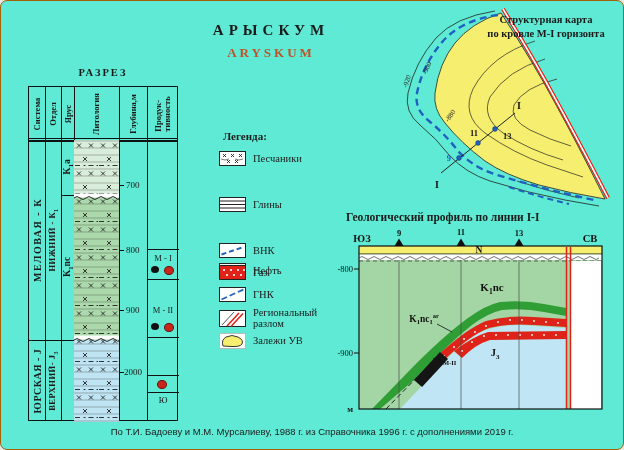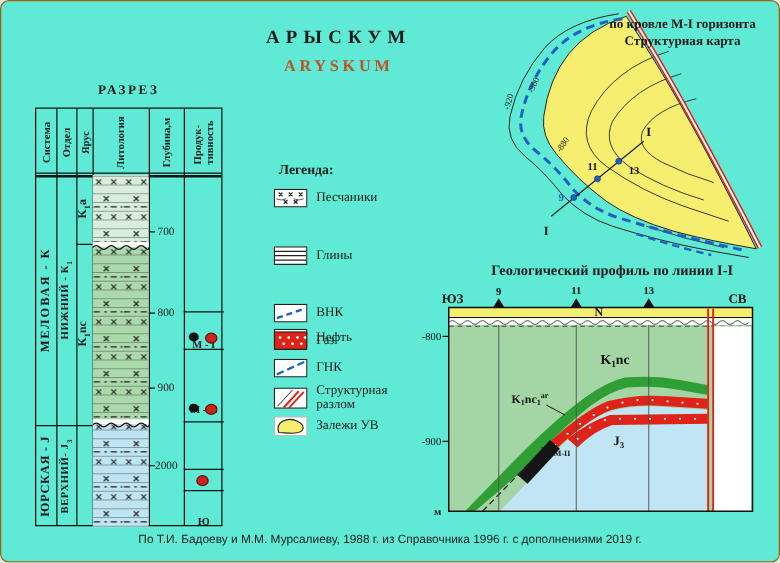--- a/index.html
+++ b/index.html
@@ -12,29 +12,29 @@
   .title-en{font-size:13px;font-weight:bold;letter-spacing:3px;color:#c0522a;}
   .razrez-title{font-size:10.5px;font-weight:bold;letter-spacing:2px;}
   .tbl{position:absolute;left:27px;top:85px;width:150px;height:335px;border:1.2px solid #111;box-sizing:border-box;}
   .vline{position:absolute;top:0;bottom:0;width:1px;background:#111;}
   .hline{position:absolute;height:1px;background:#111;}
   .hdr{font-size:8.5px;font-weight:bold;}
   .sysl{font-size:10px;font-weight:bold;letter-spacing:1.5px;}
   .otdl{font-size:8.5px;font-weight:bold;letter-spacing:0.5px;}
   .yarl{font-size:9.5px;font-weight:bold;}
   .dep{font-size:9px;}
-  .prodl{font-size:8.5px;font-weight:bold;margin-top:17px;}
+  .prodl{font-size:8.5px;font-weight:normal;}
   .dot{position:absolute;width:8px;height:7px;border-radius:50%;}
   .dot.blk{background:#111;}
   .dot.red{background:#c9251c;border:0.5px solid #6b0f0a;}
   .leg-title{font-size:11px;font-weight:bold;}
   .leg-item{position:absolute;left:218px;display:flex;align-items:center;gap:7px;}
   .leg-item span{font-size:10.5px;line-height:1.05;display:inline-block;max-width:86px;}
   .map-title{font-size:10.5px;font-weight:bold;line-height:1.3;}
-  .prof-title{font-size:11.5px;font-weight:bold;margin-left:47px;}
+  .prof-title{font-size:11.5px;font-weight:bold;}
   .caption{font-family:"Liberation Sans","DejaVu Sans",sans-serif;font-size:9.5px;font-weight:normal;}
   svg text{font-family:"Liberation Serif","DejaVu Serif",serif;}
   sub{font-size:70%;}
 </style>
 </head>
 <body>
 
 <div class="page">
 
   <div class="abs ctr" style="left:185px;top:21px;width:170px;">
@@ -181,21 +181,21 @@
       <path d="M2.5,12.5 L24.5,2.5" stroke-width="1.8" stroke-dasharray="6,3" fill="none" stroke="#2061c0"></path>
     </svg>
       <span>ГНК</span>
   </div>
   <div class="leg-item" style="top:306px;">
     <svg width="27" height="17">
       <rect x="0.5" y="0.5" width="26" height="16" fill="#fff" stroke="#222"></rect>
       <path d="M3,15 L15,2" stroke="#222" stroke-width="0.8" fill="none"></path>
       <path d="M8,16 L20,3 M12,16.5 L24,3.5" stroke-width="1.5" fill="none" stroke="#df2318"></path>
     </svg>
-      <span>Структурная разлом</span>
+      <span>Региональный разлом</span>
   </div>
   <div class="leg-item" style="top:332px;">
     <svg width="27" height="16">
       <rect x="0.5" y="0.5" width="26" height="15" fill="#fff" stroke="#bbb"></rect>
       <path d="M4,13 Q2,7 7,4 Q13,1 19,4 Q25,7 23,11 Q21,14 12,13.5 Z" stroke="#222" stroke-width="0.9" fill="#f6ee6e"></path>
     </svg>
       <span>Залежи УВ</span>
   </div>
 
   <svg class="abs" style="left:388px;top:4px;" width="234" height="212">
@@ -223,22 +223,22 @@
     <circle cx="70" cy="153" r="2.4" stroke="#0c2f73" stroke-width="0.5" fill="#2061c0"></circle>
     <circle cx="89" cy="138" r="2.4" stroke="#0c2f73" stroke-width="0.5" fill="#2061c0"></circle>
     <circle cx="106" cy="124" r="2.4" stroke="#0c2f73" stroke-width="0.5" fill="#2061c0"></circle>
     <text x="62" y="156" font-size="8.5" font-weight="bold" text-anchor="end" fill="#2061c0">9</text>
     <text x="85" y="131" font-size="8.5" font-weight="bold" text-anchor="middle" fill="#111">11</text>
     <text x="114" y="134" font-size="8.5" font-weight="bold" text-anchor="start" fill="#111">13</text>
     <text x="130" y="104" font-size="10" font-weight="bold" text-anchor="middle" fill="#111">I</text>
     <text x="48" y="183" font-size="10" font-weight="bold" text-anchor="middle" fill="#111">I</text>
   </svg>
   <div class="abs ctr map-title" style="left:470px;top:12px;width:150px;">
-    <div>по кровле М-I горизонта</div>
-      <div>Структурная карта</div>
+    <div>Структурная карта</div>
+      <div>по кровле М-I горизонта</div>
   </div>
 
   <div class="abs prof-title" style="left:345px;top:210px;">Геологический профиль по линии I-I</div>
 
   <svg class="abs" style="left:333px;top:224px;" width="290" height="195">
 
     <rect x="25" y="29" width="243" height="155" fill="#a4d5a4"></rect>
 
     <path d="M66,184 L100,148 Q124,120 144,108 Q164,99 188,100 L232,103 L232,184 Z" fill="#c0e5f4"></path>
 

